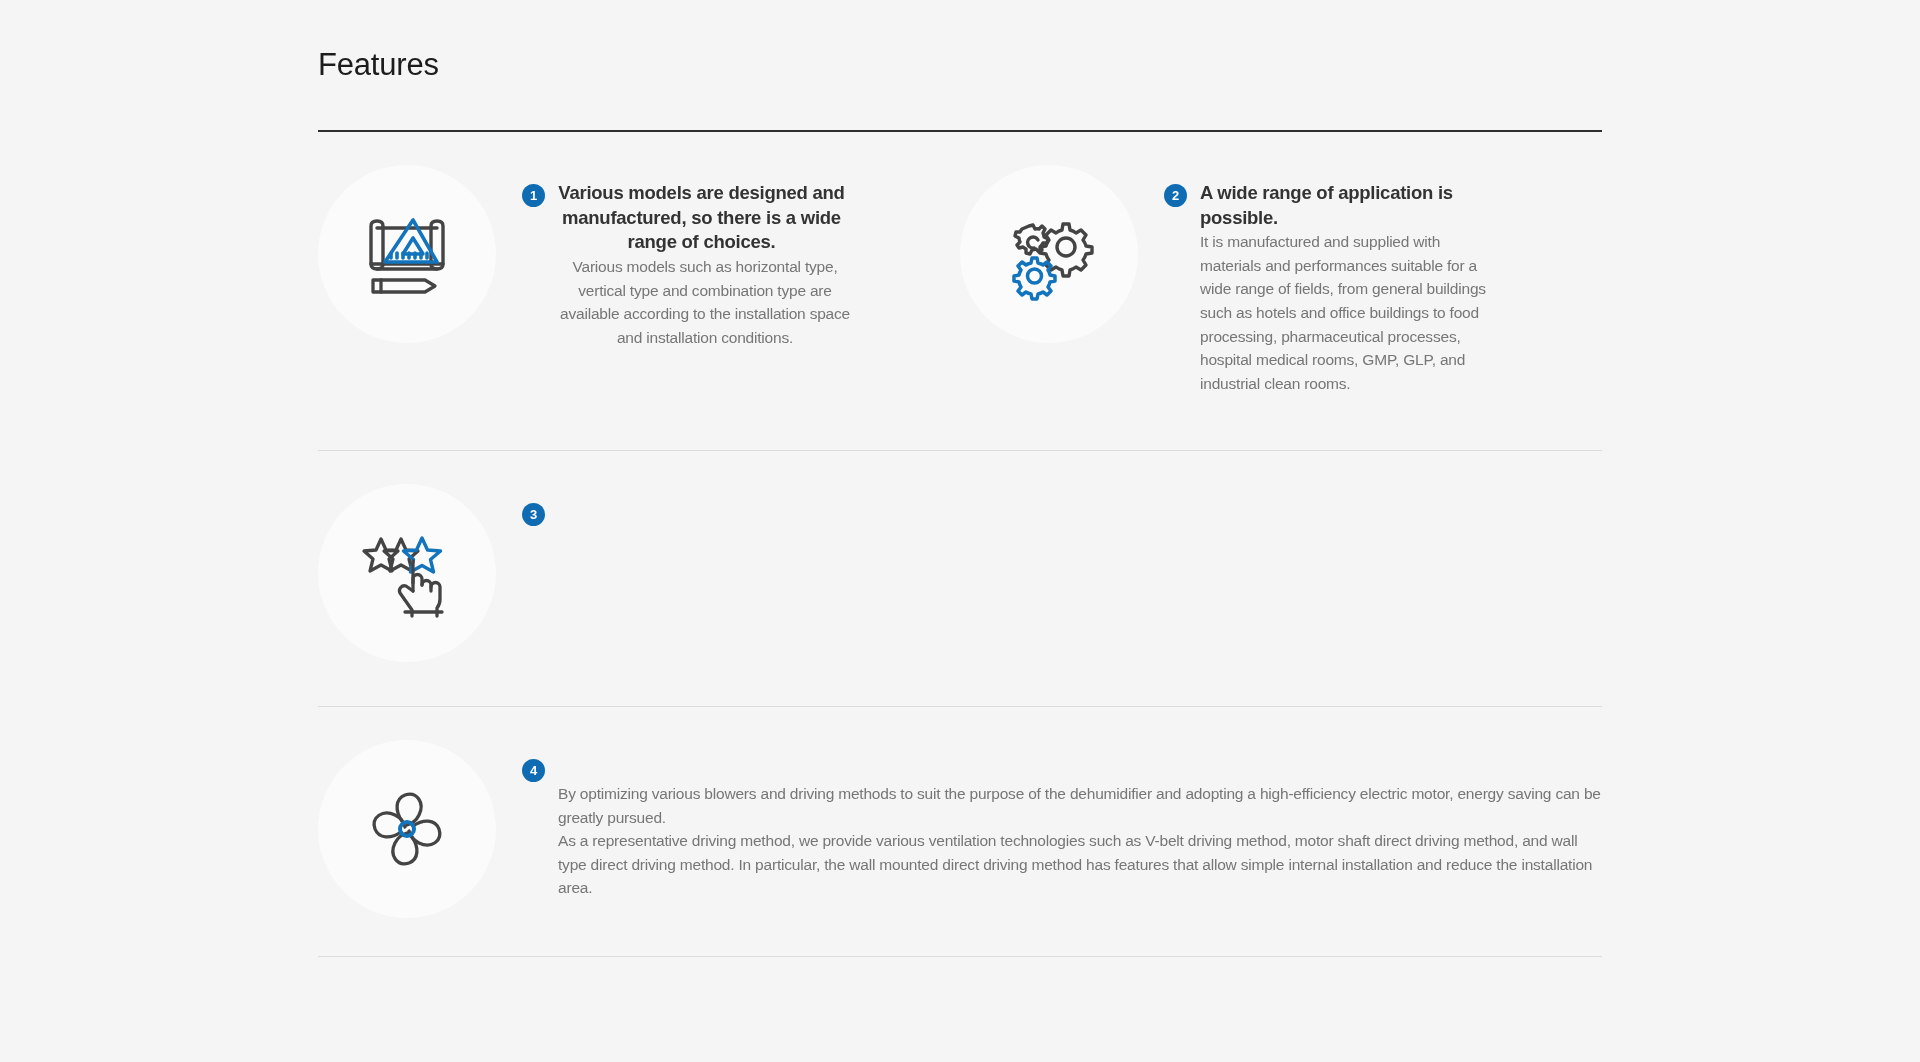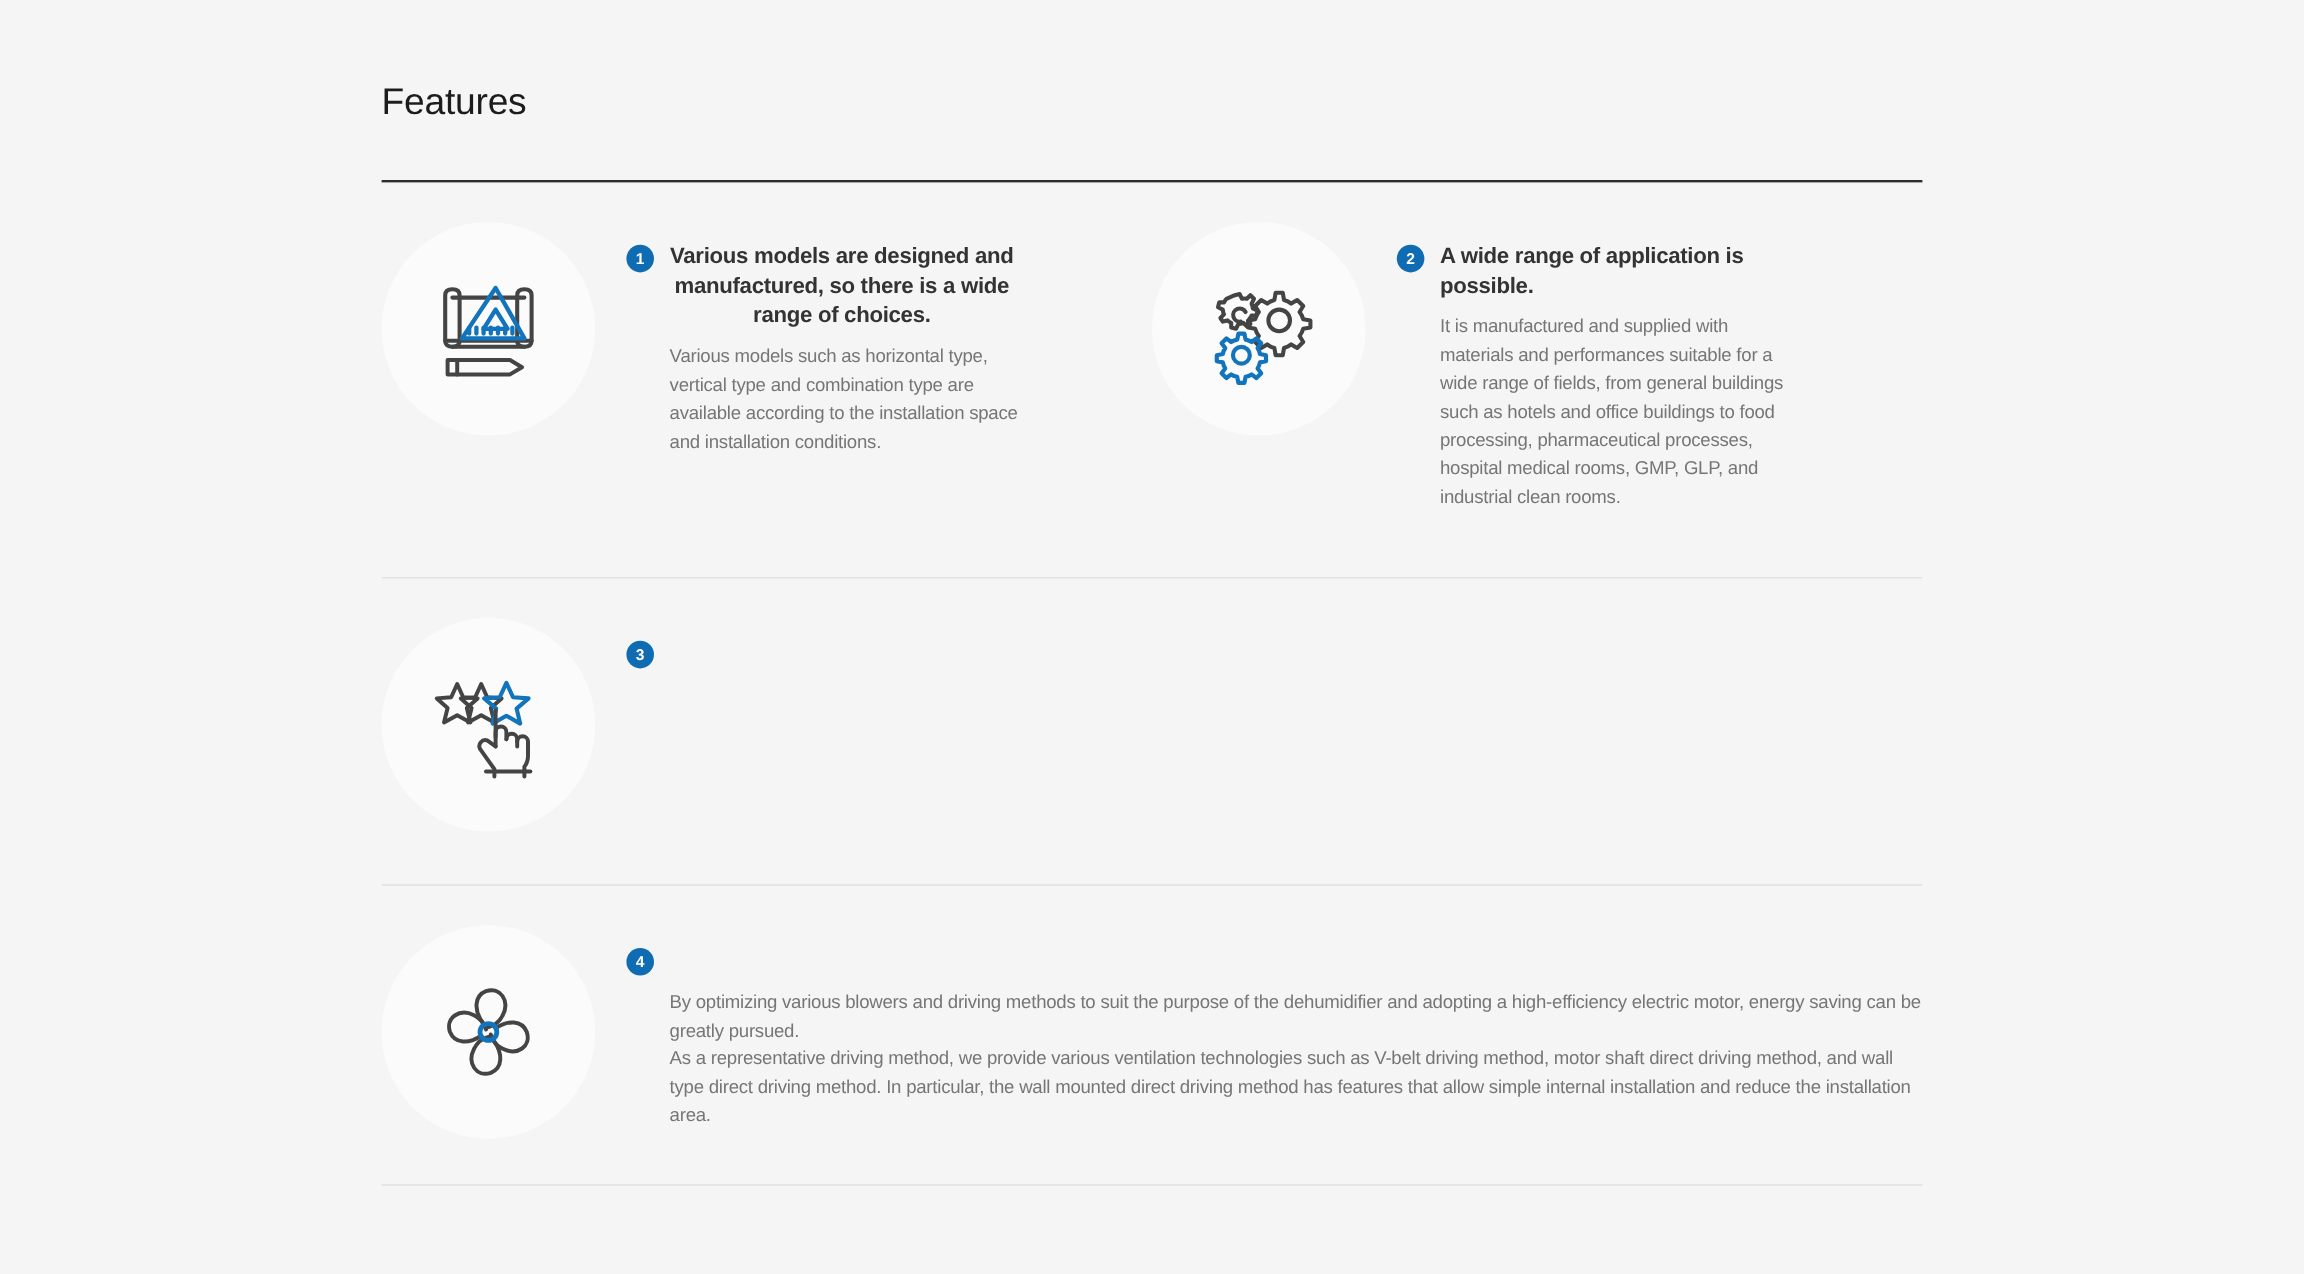--- a/index.html
+++ b/index.html
@@ -20,21 +20,21 @@
     left: 318px;
     top: 0;
     width: 1284px;
   }
   .page-title {
     font-size: 31px;
     font-weight: 400;
     color: #1c1c1c;
     letter-spacing: -0.2px;
     margin: 0;
-    padding-top: 66px;
+    padding-top: 46px;
     line-height: 1.2;
   }
   .title-rule {
     margin-top: 47px;
     height: 2px;
     background: #2e2e2e;
     width: 100%;
   }
   .row {
     display: flex;
@@ -96,23 +96,23 @@
     letter-spacing: -0.25px;
   }
   .desc {
     color: #767676;
     font-size: 15.5px;
     line-height: 1.52;
     letter-spacing: -0.2px;
     white-space: pre-line;
   }
   .desc.indent { padding-left: 36px; }
-  .desc.gap { margin-top: 11px; }
-
-  .w-narrow { max-width: 330px; }
+  .desc.gap { }
+
+  .w-narrow { max-width: 330px; text-align: center; }
   .w-mid    { max-width: 322px; }
   .w-wide   { max-width: 100%; }
 
   .head-w-narrow { max-width: 300px; text-align: center; }
   .head-w-mid    { max-width: 290px; }
 
   .spacer-lg { height: 55px; }
   .spacer-md { height: 44px; }
   .spacer-sm { height: 38px; }
 </style>

